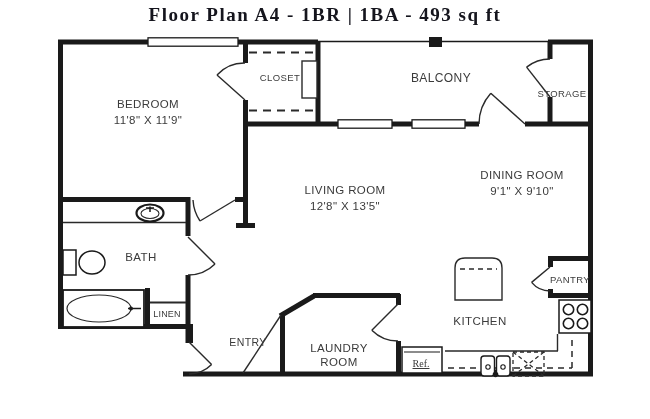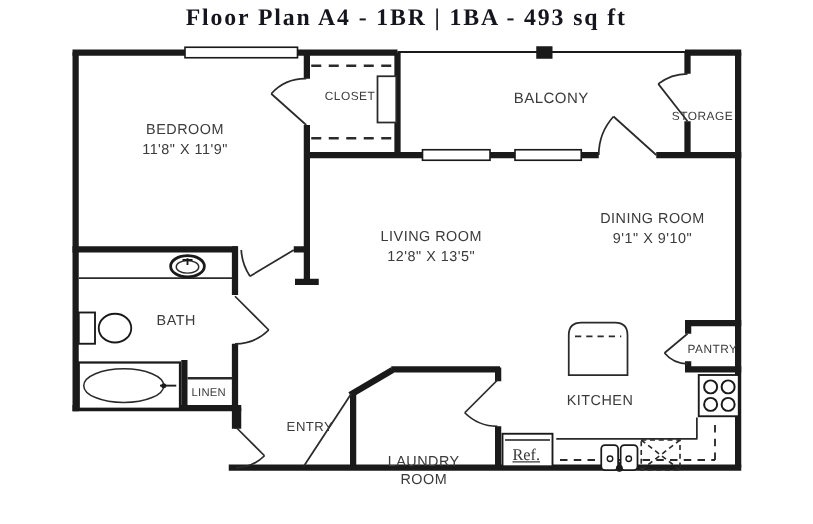--- a/index.html
+++ b/index.html
@@ -7,21 +7,21 @@
          font-family:"Liberation Sans",sans-serif;}
   #plan-title{position:absolute;top:4px;left:0;width:650px;text-align:center;
       font-family:"Liberation Serif",serif;font-weight:bold;font-size:19px;
       letter-spacing:1.5px;color:#15151d;}
   .lbl{position:absolute;transform:translate(-50%,-50%);color:#3b3b3b;
        text-align:center;white-space:nowrap;letter-spacing:0.4px;line-height:16px;}
   .lbl .dims{display:block;}
   .room-main{font-size:11.5px;}
   .room-small{font-size:9.5px;}
   .wrap2{white-space:normal;width:72px;line-height:14px;font-size:11.5px;}
-  .ref-lbl{font-family:"Liberation Serif",serif;font-size:13px;letter-spacing:0;text-decoration:underline;}
+  .ref-lbl{font-family:"Liberation Serif",serif;font-size:10px;letter-spacing:0;text-decoration:underline;}
   svg{position:absolute;left:0;top:0;}
 </style>
 </head>
 <body>
 
 <div id="stage">
 
   <div id="plan-title">Floor Plan A4 - 1BR | 1BA - 493 sq ft</div>
 
   <svg width="650" height="419" viewBox="0 0 650 419">
@@ -181,21 +181,21 @@
     <span>DINING ROOM</span>
     <span class="dims">9'1" X 9'10"</span>
   </div>
 
   <div class="lbl room-main" style="left:141px;top:257px;">BATH</div>
 
   <div class="lbl" style="left:167px;top:314px;font-size:9px;letter-spacing:0.2px;">LINEN</div>
 
   <div class="lbl" style="left:248px;top:342px;font-size:10.5px;">ENTRY</div>
 
-  <div class="lbl wrap2" style="left:339px;top:355px;margin-top:22px;">LAUNDRY ROOM</div>
+  <div class="lbl wrap2" style="left:339px;top:355px;">LAUNDRY ROOM</div>
 
   <div class="lbl room-main" style="left:480px;top:321px;">KITCHEN</div>
 
   <div class="lbl room-small" style="left:570px;top:280px;">PANTRY</div>
 
   <div class="lbl ref-lbl" style="left:421px;top:364px;">Ref.</div>
 
 </div>
 
 </body></html>

